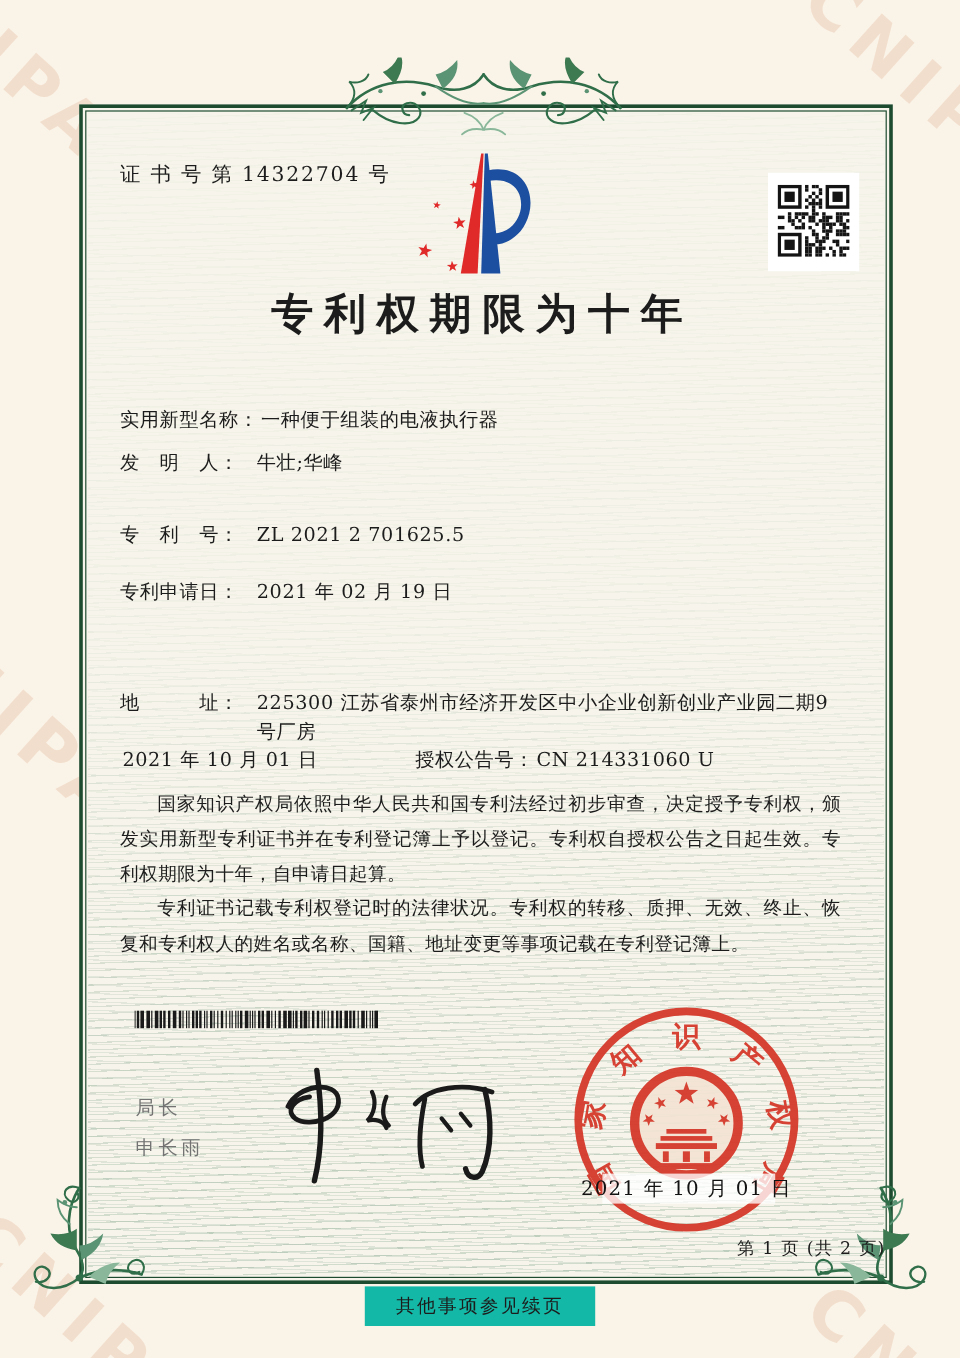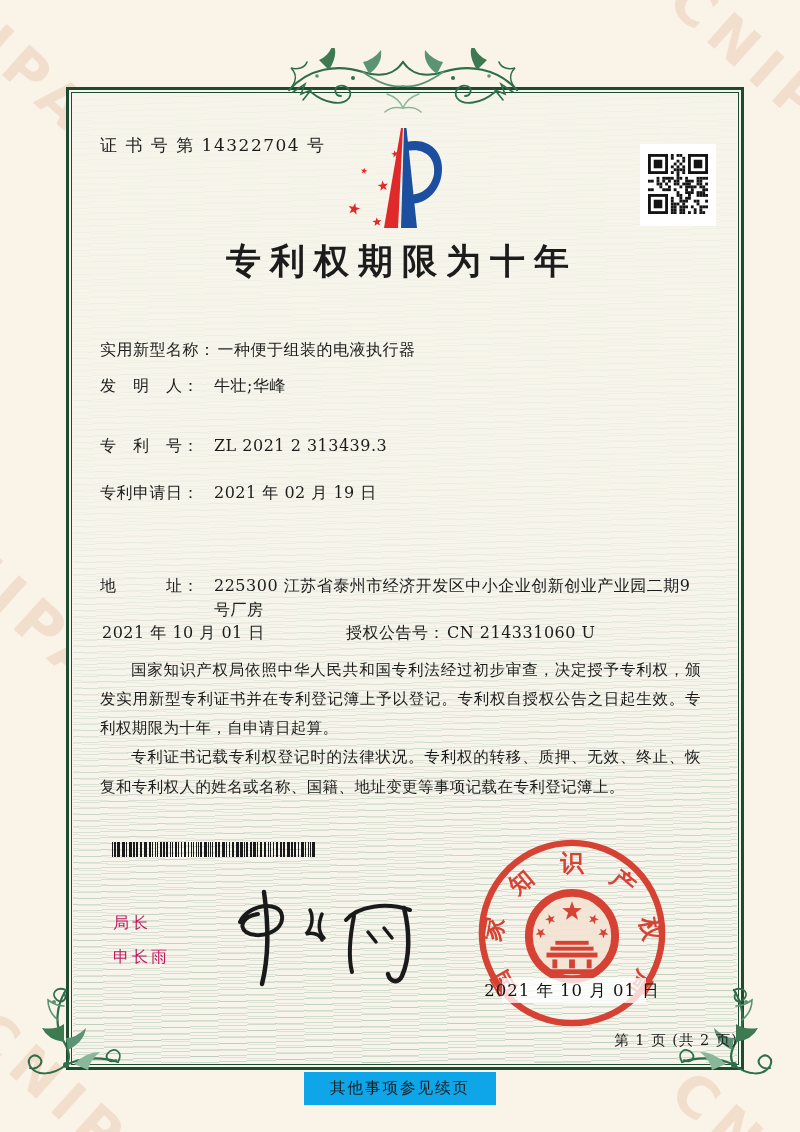--- a/index.html
+++ b/index.html
@@ -42,32 +42,32 @@
   .row .lbl{ flex:0 0 112px; white-space:nowrap; }
   .row .val{ margin-left:2px; }
   .row .val.wrap{ max-width:486px; }
   .row .val.fixed{ flex:0 0 178px; margin-left:2px; }
   .row .lbl2{ white-space:nowrap; margin-left:66px; }
   .paras{ left:100px; top:656px; width:601px; font-size:15.5px; line-height:1.88;
           text-align:justify; letter-spacing:0.4px; }
   .paras p{ margin:0; text-indent:2em; }
   .barcode{ left:112px; top:842px; width:206px; height:15px; }
   .sig-label{ left:113px; font-size:16px; letter-spacing:3px;
-              font-family:"DejaVu Sans","Liberation Sans",sans-serif; color:#be185d; }
+              font-family:"DejaVu Sans","Liberation Sans",sans-serif; color:#737373; }
   .signature{ left:218px; top:880px; }
   
   .seal{ left:474px; top:835px; width:196px; height:196px; z-index:6; opacity:0.94; }
   .seal-char{ font-family:"DejaVu Serif","Liberation Serif",serif; font-size:24px;
               font-weight:bold; fill:#d5382a; text-anchor:middle; }
   .seal-date-bg{ left:502px; top:978px; width:144px; height:25px;
                  background:rgba(255,255,255,0.78); z-index:6; }
   .seal-date{ left:472px; top:980px; width:200px; text-align:center; font-size:16.5px;
               letter-spacing:1px; color:#121212; z-index:7; }
   .page-info{ left:66px; top:1031px; width:672px; text-align:right; font-size:14.5px; letter-spacing:1px; }
-  .cont-note{ left:50%; top:1072px; transform:translateX(-50%); background:#0ea5e9;
+  .cont-note{ left:50%; top:1072px; transform:translateX(-50%); background:#14b8a6;
               padding:6px 26px; font-size:15.5px; letter-spacing:2px; white-space:nowrap; z-index:5; }
 </style>
 </head>
 <body>
 
 <div class="page">
 
   <div class="wm" style="left:-70px;top:-60px;">CNIPA</div>
   <div class="wm" style="left:700px;top:-34px;">CNIPA</div>
   <div class="wm" style="left:468px;top:340px;font-size:60px;">CNIPA</div>
@@ -295,21 +295,21 @@
   <div class="abs row" style="top:338px">
     <span class="lbl">实用新型名称：</span>
     <span class="val">一种便于组装的电液执行器</span>
   </div>
   <div class="abs row" style="top:374px">
     <span class="lbl">发　明　人：</span>
     <span class="val">牛壮;华峰</span>
   </div>
   <div class="abs row" style="top:434px">
     <span class="lbl">专　利　号：</span>
-    <span class="val">ZL 2021 2 313439.3</span>
+    <span class="val">ZL 2021 2 701625.5</span>
   </div>
   <div class="abs row" style="top:481px">
     <span class="lbl">专利申请日：</span>
     <span class="val">2021 年 02 月 19 日</span>
   </div>
   <div class="abs row" style="top:574px">
     <span class="lbl">地　　　址：</span>
     <span class="val wrap">225300 江苏省泰州市经济开发区中小企业创新创业产业园二期9号厂房</span>
   </div>
   <div class="abs row" style="top:621px">

